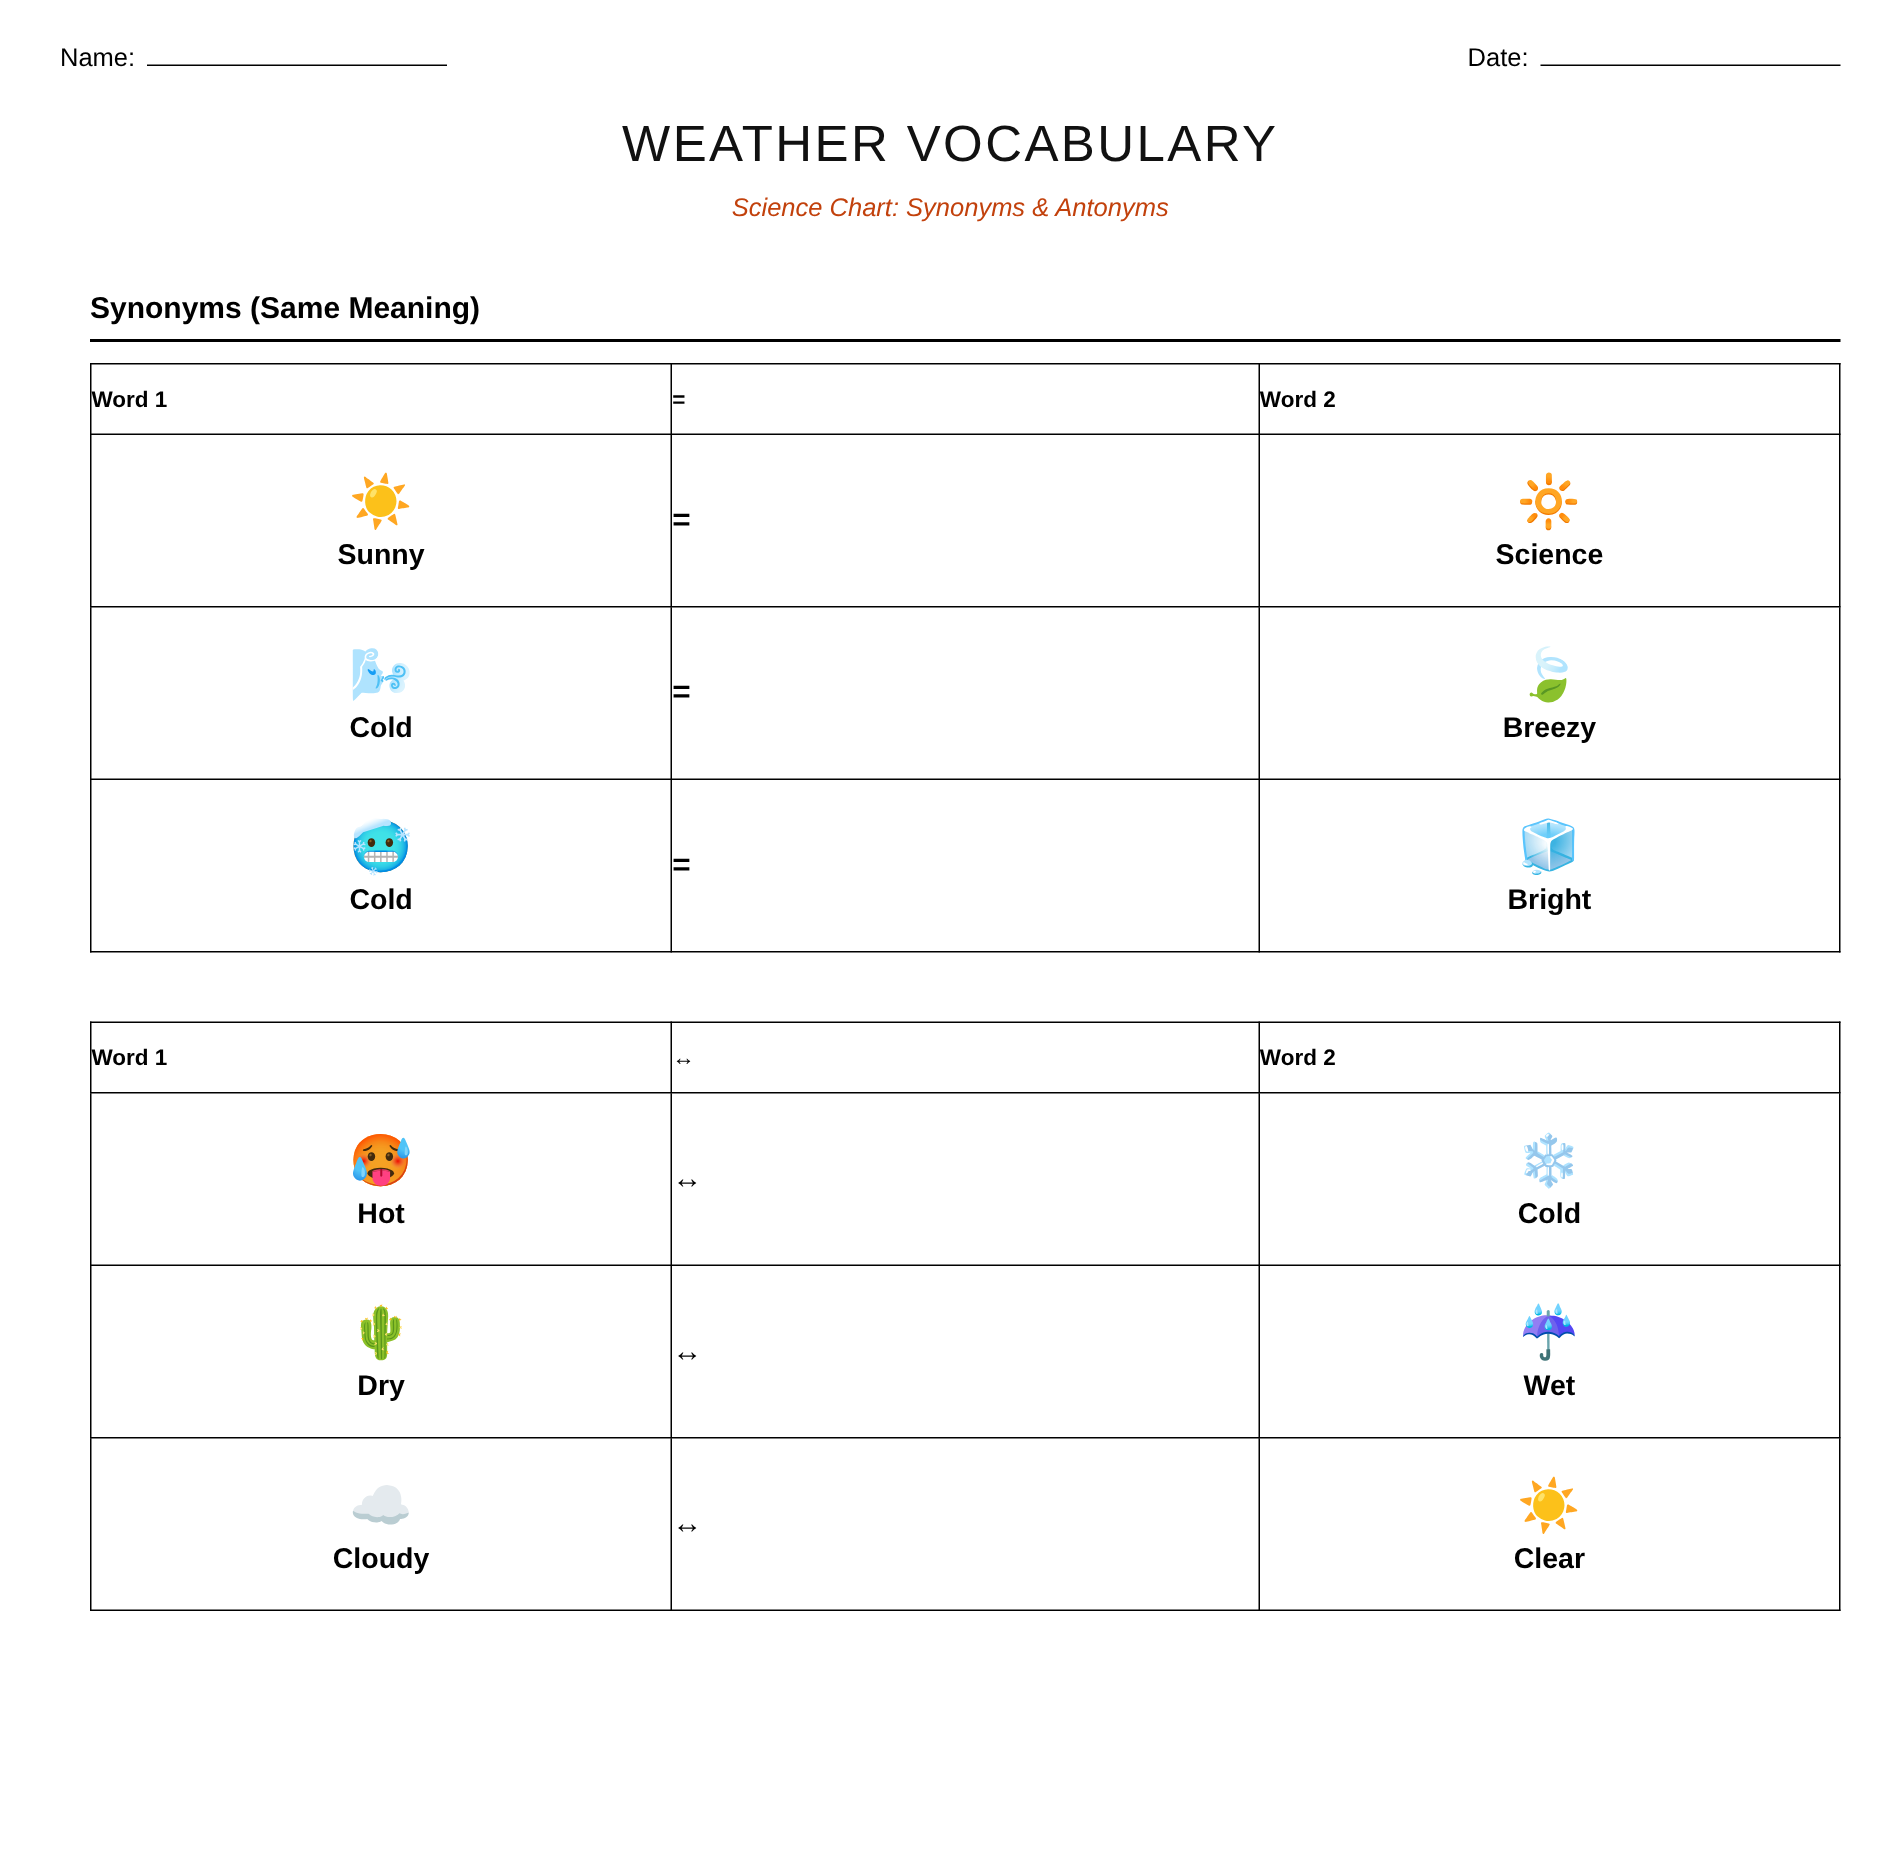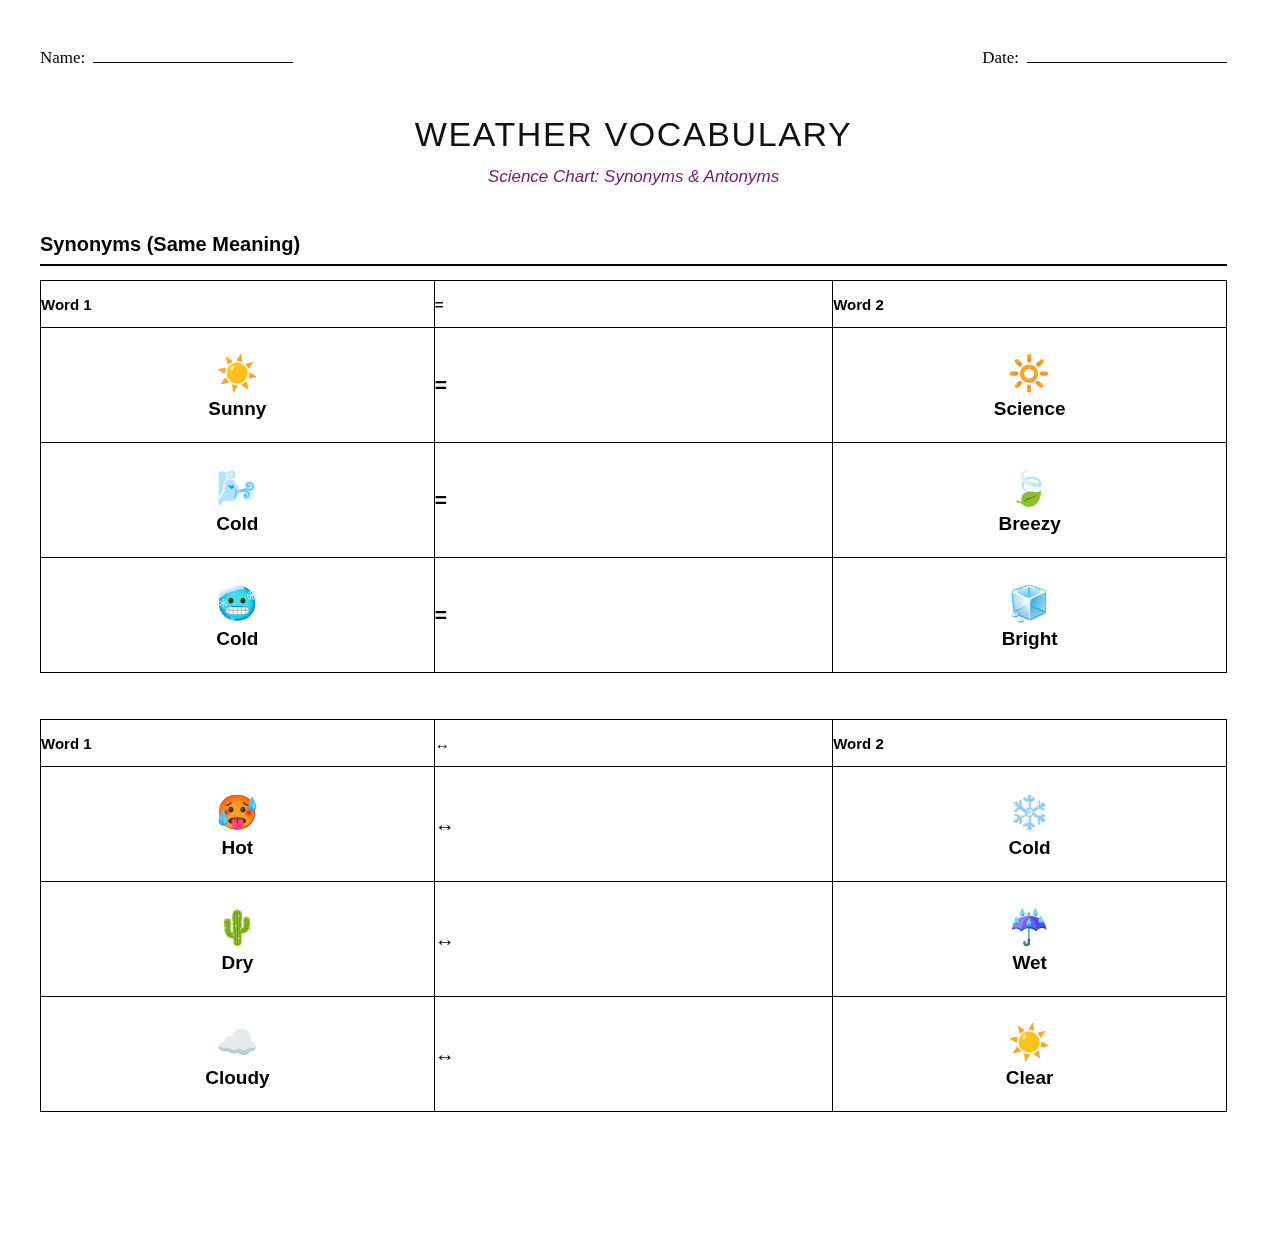--- a/index.html
+++ b/index.html
@@ -19,24 +19,23 @@
     width: 1267px;
     height: 1243px;
     box-sizing: border-box;
     padding: 0 40px;
   }
 
   
   .meta-row {
     display: flex;
     justify-content: space-between;
-    align-items: flex-end;
-    padding-top: 38px;
+    align-items: center;
+    padding-top: 24px;
     height: 30px;
-    font-family: Liberation Serif, serif;
   }
   .meta-field {
     display: flex;
     align-items: baseline;
     white-space: nowrap;
   }
   .meta-label {
     font-size: 17px;
     font-weight: 400;
     color: #000;
@@ -45,40 +44,41 @@
     display: inline-block;
     width: 200px;
     border-bottom: 1.6px solid #000;
     margin-left: 8px;
     height: 14px;
   }
 
   
   .title-block {
     text-align: center;
-    margin-top: 48px;
+    margin-top: 24px;
   }
   .doc-title {
     font-size: 34px;
     font-weight: 300;
     letter-spacing: 1.6px;
     line-height: 1.1;
     color: #111;
   }
   .doc-subtitle {
     font-size: 17px;
     font-style: italic;
     font-weight: 400;
     margin-top: 14px;
-    color: #701a75;
+    color: #c2410c;
   }
 
   
   .section {
     margin-top: 46px;
+    margin-left: 20px;
   }
   .section-heading {
     font-size: 20px;
     font-weight: bold;
     color: #000;
     padding-bottom: 8px;
     border-bottom: 2.6px solid #000;
     margin-bottom: 14px;
   }
 

